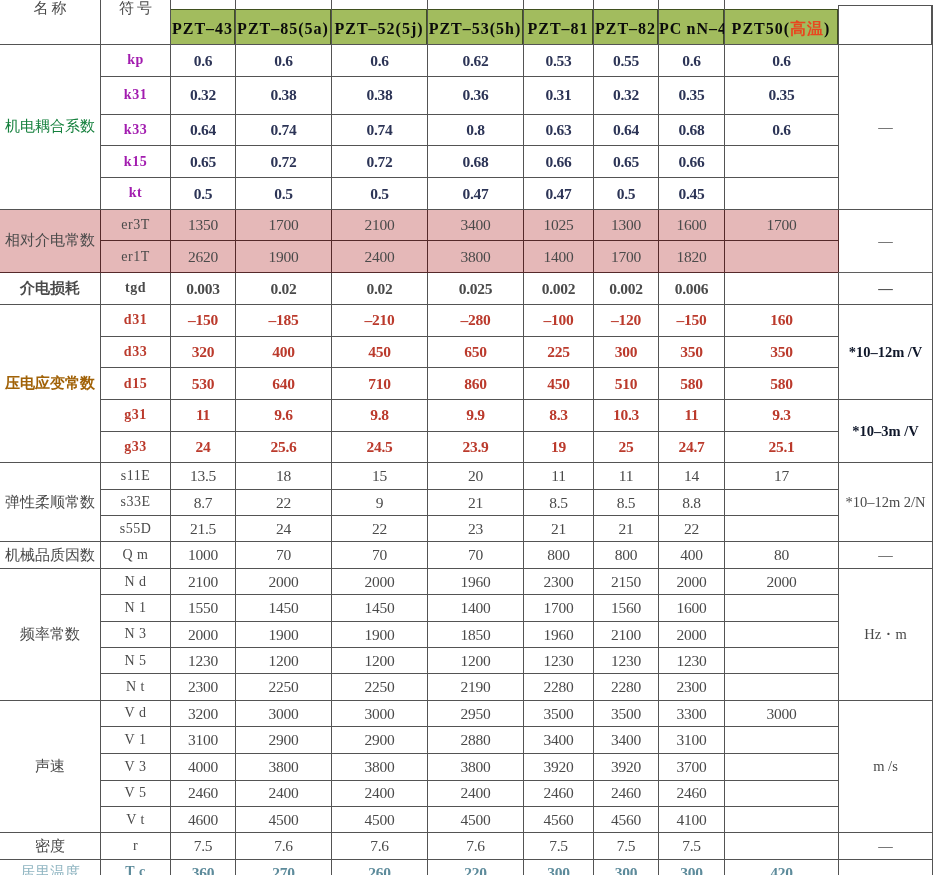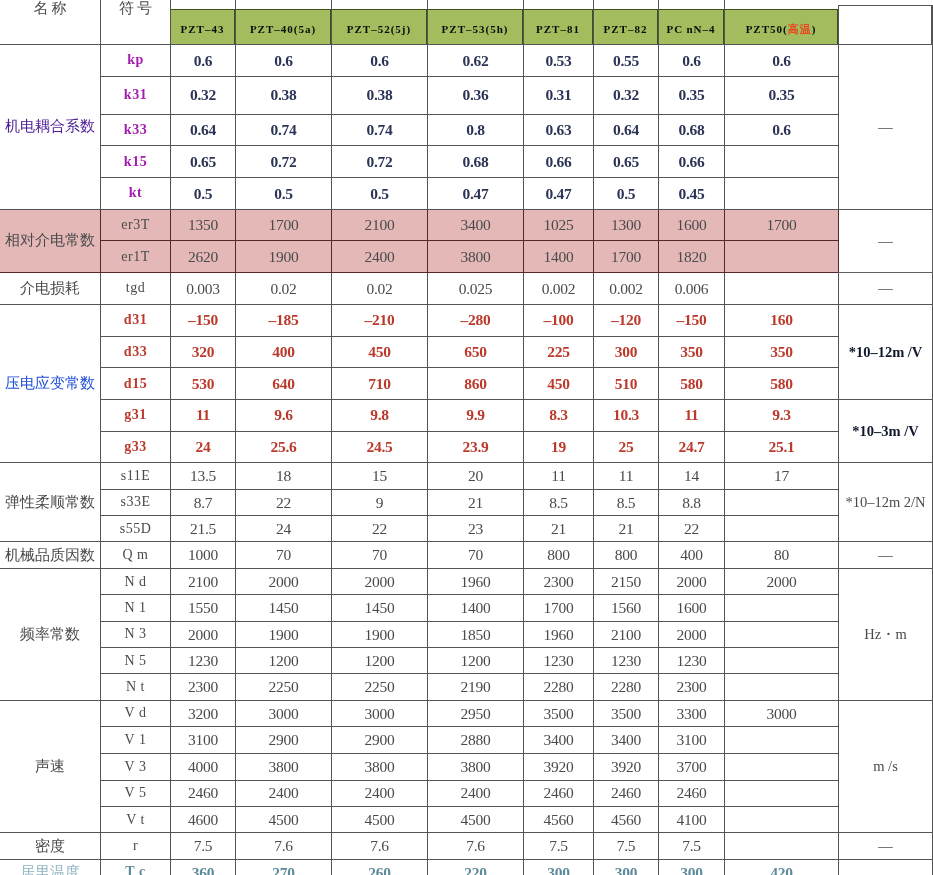--- a/index.html
+++ b/index.html
@@ -35,36 +35,36 @@
       bottom:28px;text-align:center;line-height:16px;}
   td.hdr-unit{border:1px solid rgba(0,0,0,0);background:#fff;padding:0;position:relative;}
   div.top-mask{position:absolute;left:837px;top:0;width:3px;height:5px;background:#fff;}
   div.top-mask2{position:absolute;left:930px;top:0;width:4px;height:5px;background:#fff;}
   td.hdr-unit div.unitcell{position:absolute;left:-1px;right:0;bottom:-1px;height:40px;
       border:1.2px solid #545454;box-sizing:border-box;background:#fff;}
 
   td.hdr-matwrap{padding:0;border:1px solid rgba(0,0,0,0);position:relative;height:60px;}
   div.matcell{position:absolute;left:-1px;right:0;bottom:-1px;height:36px;line-height:38px;
       background:#a2bc5e;border:1px solid #3f4f1e;box-sizing:border-box;
-      color:#0b0b0b;font-weight:bold;font-size:11px;letter-spacing:1.0px;
+      color:#0b0b0b;font-weight:bold;font-size:16px;letter-spacing:1.0px;
       font-family:"Liberation Serif","DejaVu Serif",serif;}
 
   td.group-label{font-size:15px;letter-spacing:0px;}
   td.sym{font-size:14px;letter-spacing:0.5px;}
   td.sym.c-blue{color:#a21caf;}
   td.val{font-size:15.5px;letter-spacing:-0.25px;}
   td.unit{font-size:14.5px;letter-spacing:0px;color:#4a4a4a;}
 
   .c-blue{color:#2c3456;font-weight:bold;}
   .c-dark{color:#4a4a4a;}
   .c-red{color:#bb3a2c;font-weight:bold;}
   .c-teal{color:#5d8b9b;font-weight:bold;}
-  .lb-blue{color:#4c1d95;}
+  .lb-blue{color:#15803d;}
   .lb-dark{color:#4a4a4a;}
-  .lb-red{color:#1d4ed8;font-weight:400;}
+  .lb-red{color:#a16207;font-weight:700;}
   .lb-teal{color:#8fb5c1;}
 
   tr.pink td{background:#e5b8b8;border-color:#55292a;}
   tr.pink td.unit{background:#ffffff;border-color:#5f5f5f;border-left-color:#55292a;}
   td.u-red{color:#0f172a;font-weight:bold;}
   span.hot{color:#e8471f;}
 </style>
 </head>
 <body>
 
@@ -88,21 +88,21 @@
           <td class="hdr-name">
             <span class="htxt">名称</span>
           </td>
           <td class="hdr-sym">
             <span class="htxt">符号</span>
           </td>
           <td class="hdr-matwrap">
             <div class="matcell">PZT–43</div>
           </td>
           <td class="hdr-matwrap">
-            <div class="matcell">PZT–40(5a)</div>
+            <div class="matcell">PZT–85(5a)</div>
           </td>
           <td class="hdr-matwrap">
             <div class="matcell">PZT–52(5j)</div>
           </td>
           <td class="hdr-matwrap">
             <div class="matcell">PZT–53(5h)</div>
           </td>
           <td class="hdr-matwrap">
             <div class="matcell">PZT–81</div>
           </td>
@@ -193,21 +193,21 @@
           <td class="sym c-dark">er1T</td>
           <td class="val c-dark">2620</td>
           <td class="val c-dark">1900</td>
           <td class="val c-dark">2400</td>
           <td class="val c-dark">3800</td>
           <td class="val c-dark">1400</td>
           <td class="val c-dark">1700</td>
           <td class="val c-dark">1820</td>
           <td class="val c-dark"></td>
         </tr>
-        <tr style="height: 31.7px;">
+        <tr style="height: 31.7px; font-weight: bold;">
           <td class="group-label lb-dark" rowspan="1">介电损耗</td>
           <td class="sym c-dark">tgd</td>
           <td class="val c-dark">0.003</td>
           <td class="val c-dark">0.02</td>
           <td class="val c-dark">0.02</td>
           <td class="val c-dark">0.025</td>
           <td class="val c-dark">0.002</td>
           <td class="val c-dark">0.002</td>
           <td class="val c-dark">0.006</td>
           <td class="val c-dark"></td>

